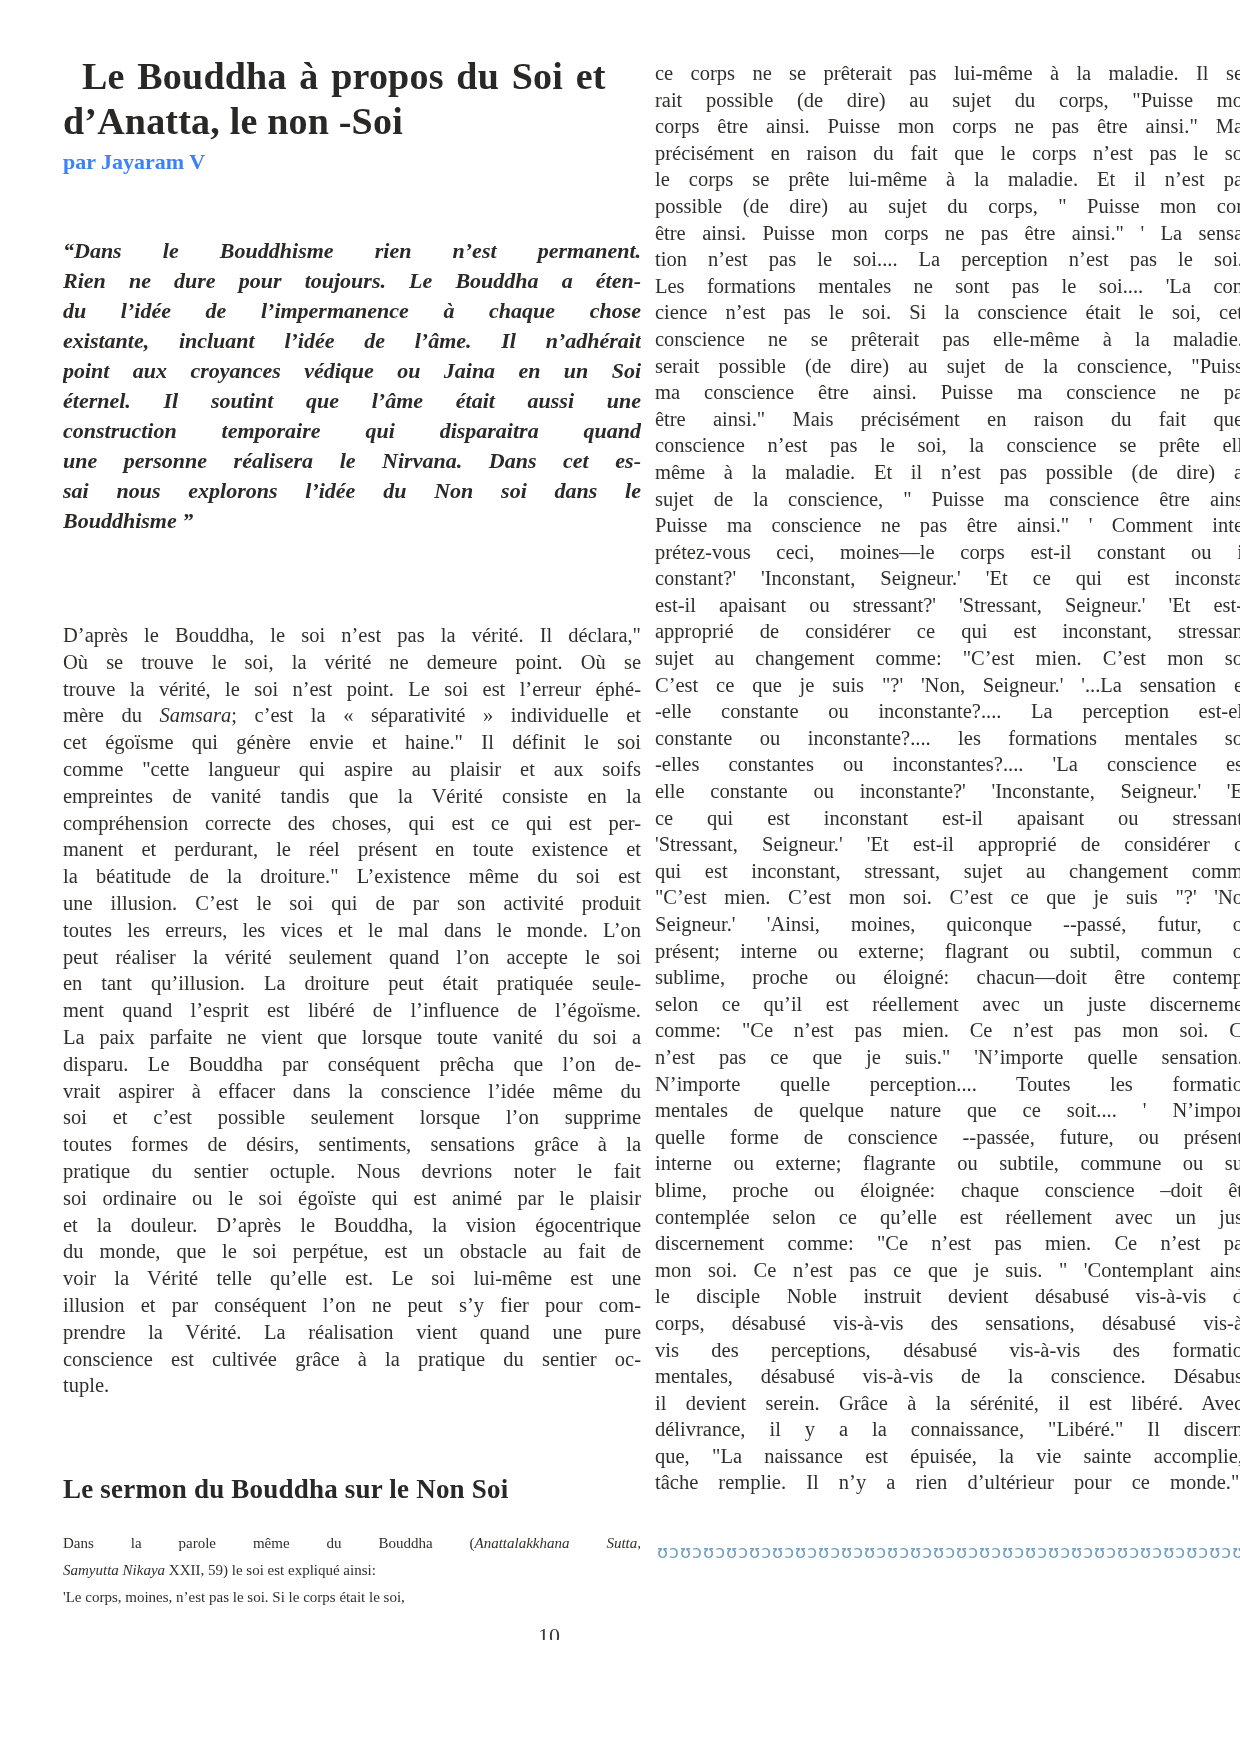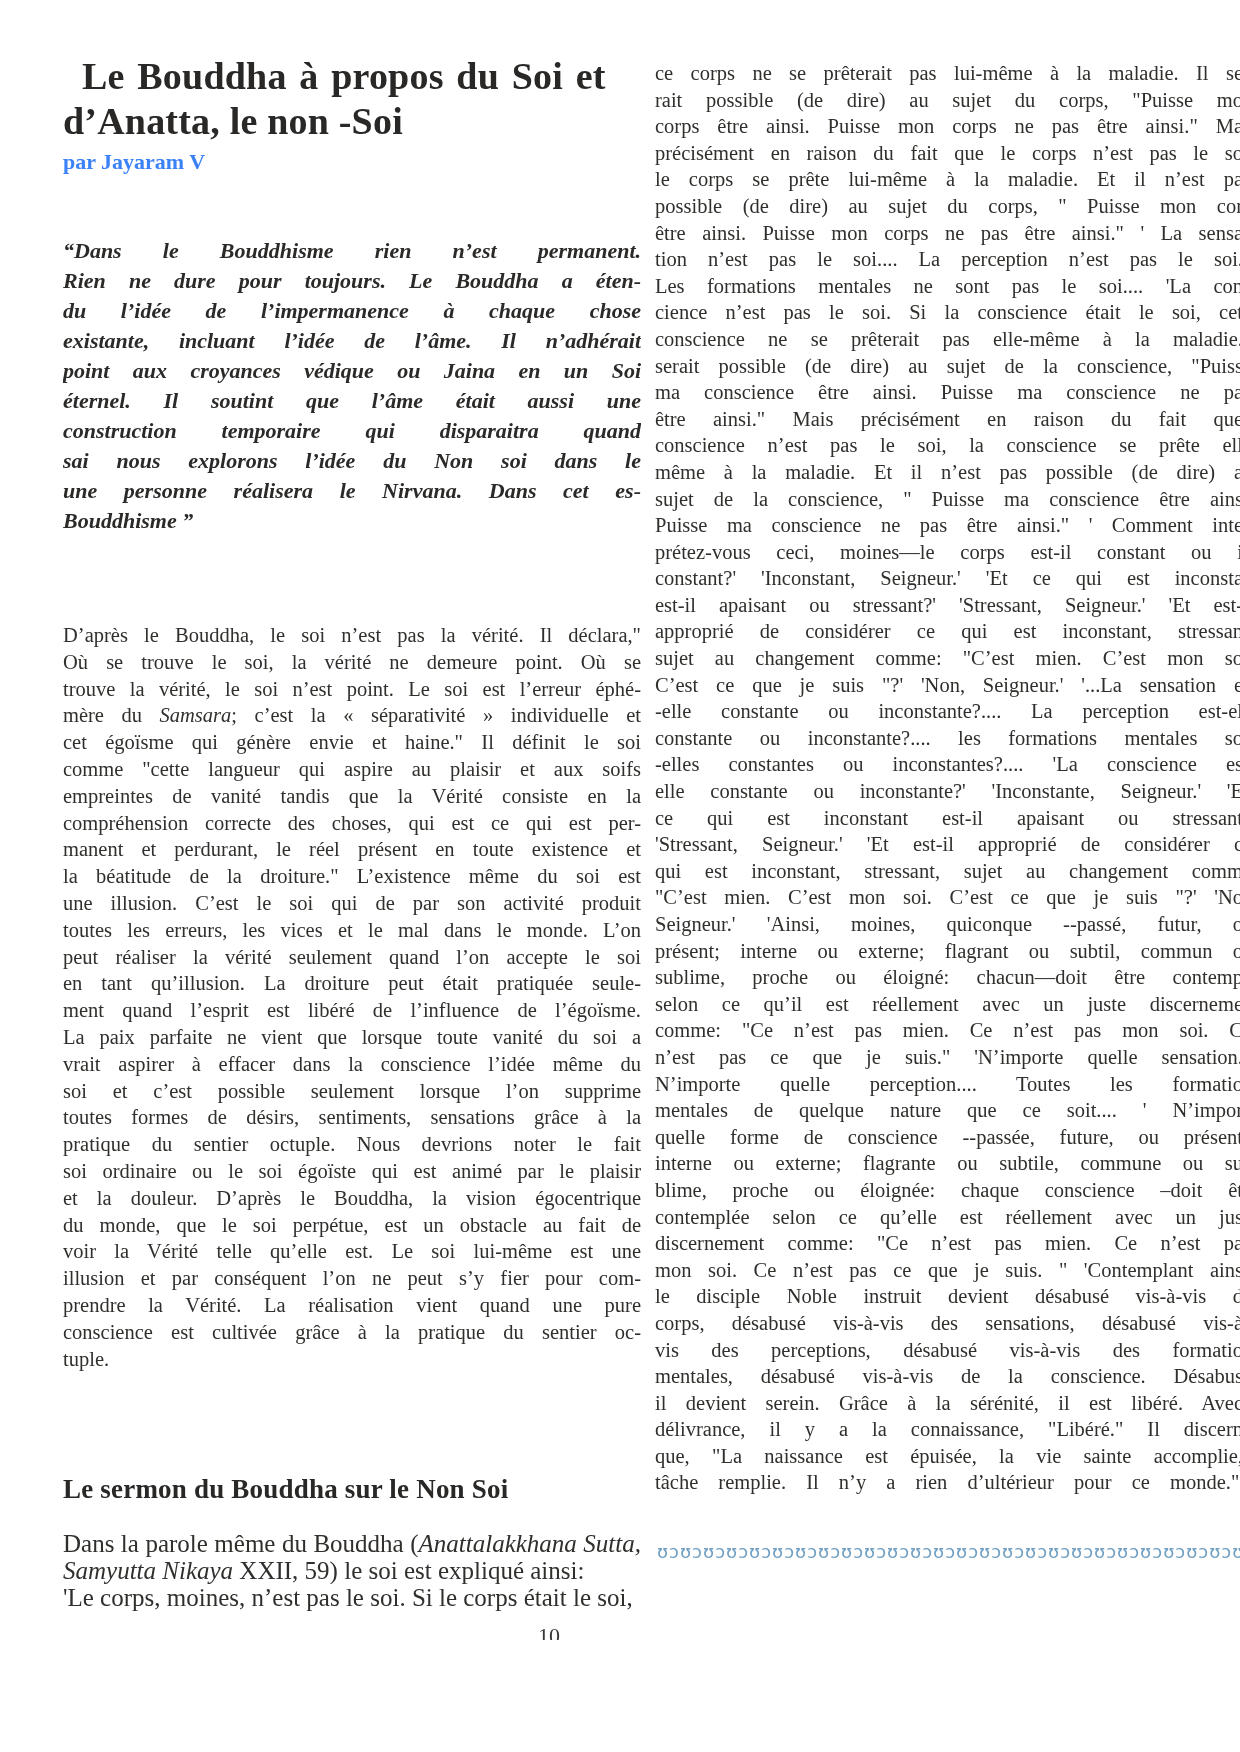--- a/index.html
+++ b/index.html
@@ -25,21 +25,21 @@
   .body-block .line{
     font-size:20.5px;line-height:26.8px;height:26.8px;overflow:hidden;
     text-align:justify;text-align-last:justify;
   }
   .body-block .line:last-child{text-align-last:left;}
   .section-heading{
     position:absolute;left:63px;top:1474px;
     font-size:27px;font-weight:bold;color:#2a2826;letter-spacing:.2px;
   }
   .source-block{position:absolute;left:63px;top:1530px;width:578px;}
-  .source-block .line{font-size:25px;line-height:27px;height:27px;overflow:hidden;}
+  .source-block .line{font-size:15px;line-height:27px;height:27px;overflow:hidden;}
   .source-block .line:first-child{text-align:justify;text-align-last:justify;}
   .right-col{position:absolute;left:655px;top:60px;width:588px;}
   .right-col .line{
     font-size:20.5px;line-height:26.6px;height:26.6px;overflow:hidden;
     text-align:justify;text-align-last:justify;
   }
   .ornament{
     position:absolute;left:657px;top:1541px;width:585px;
     font-family:"DejaVu Sans", sans-serif;font-size:18px;letter-spacing:1px;
     white-space:nowrap;overflow:hidden;
@@ -62,42 +62,43 @@
   <div class="byline">par Jayaram V</div>
 
   <div class="quote">
       <div class="line">“Dans le Bouddhisme rien n’est permanent.</div>
       <div class="line">Rien ne dure pour toujours. Le Bouddha a éten-</div>
       <div class="line">du l’idée de l’impermanence à chaque chose</div>
       <div class="line">existante, incluant l’idée de l’âme. Il n’adhérait</div>
       <div class="line">point aux croyances védique ou Jaina en un Soi</div>
       <div class="line">éternel. Il soutint que l’âme était aussi une</div>
       <div class="line">construction temporaire qui disparaitra quand</div>
+      <div class="line">une personne réalisera le Nirvana. Dans cet es-</div>
       <div class="line">sai nous explorons l’idée du Non soi dans le</div>
-      <div class="line">une personne réalisera le Nirvana. Dans cet es-</div>
       <div class="line">Bouddhisme ”</div>
     </div>
 
   <div class="body-block">
       <div class="line">D’après le Bouddha, le soi n’est pas la vérité. Il déclara,"</div>
       <div class="line">Où se trouve le soi, la vérité ne demeure point. Où se</div>
       <div class="line">trouve la vérité, le soi n’est point. Le soi est l’erreur éphé-</div>
       <div class="line">mère du <i>Samsara</i>; c’est la « séparativité » individuelle et</div>
       <div class="line">cet égoïsme qui génère envie et haine." Il définit le soi</div>
       <div class="line">comme "cette langueur qui aspire au plaisir et aux soifs</div>
       <div class="line">empreintes de vanité tandis que la Vérité consiste en la</div>
       <div class="line">compréhension correcte des choses, qui est ce qui est per-</div>
       <div class="line">manent et perdurant, le réel présent en toute existence et</div>
       <div class="line">la béatitude de la droiture." L’existence même du soi est</div>
       <div class="line">une illusion. C’est le soi qui de par son activité produit</div>
       <div class="line">toutes les erreurs, les vices et le mal dans le monde. L’on</div>
       <div class="line">peut réaliser la vérité seulement quand l’on accepte le soi</div>
       <div class="line">en tant qu’illusion. La droiture peut était pratiquée seule-</div>
       <div class="line">ment quand l’esprit est libéré de l’influence de l’égoïsme.</div>
       <div class="line">La paix parfaite ne vient que lorsque toute vanité du soi a</div>
+      <div class="line">disparu. Le Bouddha par conséquent prêcha que l’on de-</div>
       <div class="line">vrait aspirer à effacer dans la conscience l’idée même du</div>
       <div class="line">soi et c’est possible seulement lorsque l’on supprime</div>
       <div class="line">toutes formes de désirs, sentiments, sensations grâce à la</div>
       <div class="line">pratique du sentier octuple. Nous devrions noter le fait</div>
       <div class="line">soi ordinaire ou le soi égoïste qui est animé par le plaisir</div>
       <div class="line">et la douleur. D’après le Bouddha, la vision égocentrique</div>
       <div class="line">du monde, que le soi perpétue, est un obstacle au fait de</div>
       <div class="line">voir la Vérité telle qu’elle est. Le soi lui-même est une</div>
       <div class="line">illusion et par conséquent l’on ne peut s’y fier pour com-</div>
       <div class="line">prendre la Vérité. La réalisation vient quand une pure</div>

